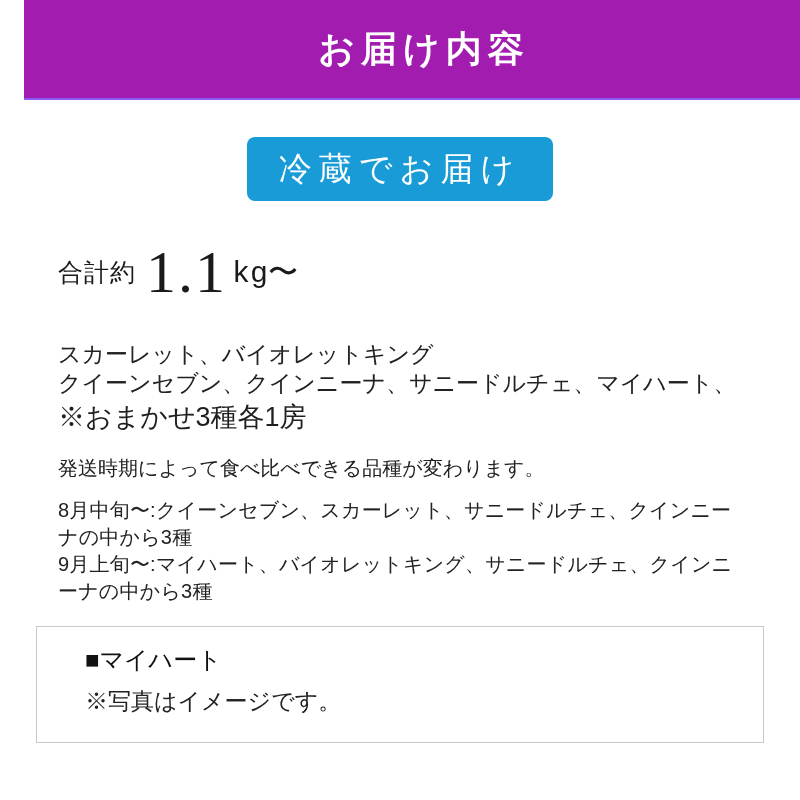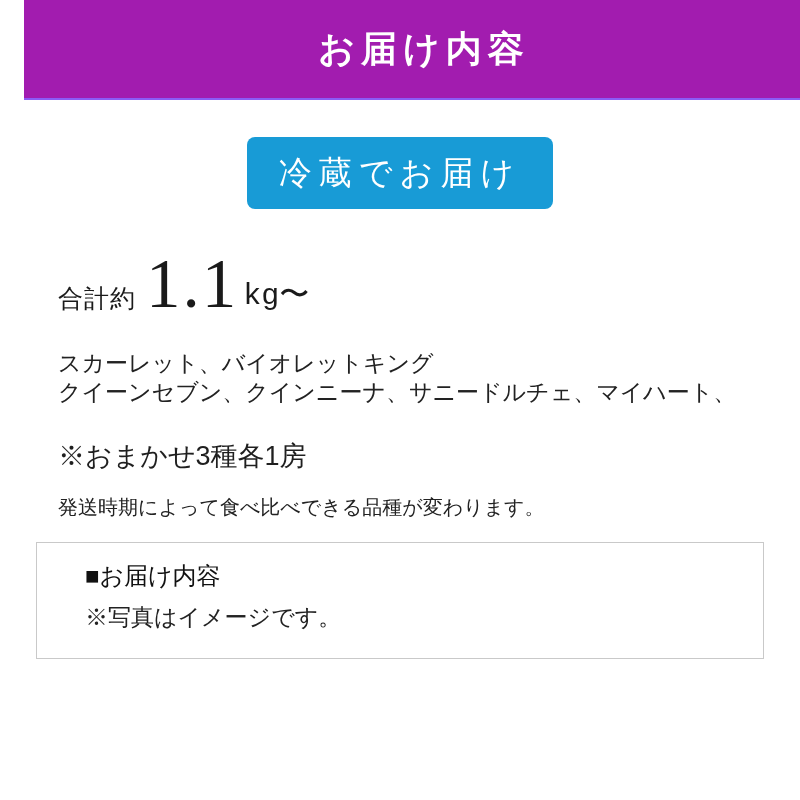--- a/index.html
+++ b/index.html
@@ -30,21 +30,21 @@
   .banner h1 {
     margin: 0;
     color: #ffffff;
     font-size: 36px;
     font-weight: 700;
     letter-spacing: 6px;
   }
   
   .badge {
     width: 306px;
-    height: 72px;
+    height: 64px;
     margin: 37px auto 0;
     background: #189bd6;
     border-radius: 8px;
     display: flex;
     align-items: center;
     justify-content: center;
   }
   .badge span {
     color: #ffffff;
     font-size: 33px;
@@ -64,52 +64,52 @@
     margin: 0;
     font-size: 42px;
     font-weight: 700;
     line-height: 1.2;
     color: #1a1a1a;
     letter-spacing: 1px;
   }
   .product-title .line { display: block; }
   .weight {
     display: flex;
-    align-items: flex-end;
-    margin-bottom: 12px;
+    align-items: center;
+    margin-bottom: 19px;
     white-space: nowrap;
   }
   .w-prefix {
     font-size: 25px;
     color: #1a1a1a;
     margin-right: 10px;
     letter-spacing: 1px;
   }
   .w-value {
     font-family: "Liberation Serif", "DejaVu Serif", serif;
-    font-size: 69px;
+    font-size: 60px;
     line-height: 0.9;
     color: #1a1a1a;
     letter-spacing: 2px;
   }
   .w-unit {
     font-family: Liberation Mono, monospace;
     font-size: 30px;
     color: #1a1a1a;
     margin-left: 5px;
   }
   .varieties {
     margin: 22px 0 0;
     font-size: 23px;
     line-height: 1.26;
     color: #222222;
   }
   .varieties span { display: block; }
   .omakase {
-    margin: 31px 0 0;
+    margin: 1px 0 0;
     font-size: 27px;
     color: #1f1f1f;
   }
   .ship-intro {
     margin: 20px 0 0;
     font-size: 20px;
     color: #222222;
   }
   .schedule {
     margin: 15px 0 0;
@@ -165,22 +165,26 @@
 
     <p class="varieties">
       <span>スカーレット、バイオレットキング</span>
       <span>クイーンセブン、クインニーナ、サニードルチェ、マイハート、</span>
     </p>
 
     <p class="omakase">※おまかせ3種各1房</p>
 
     <p class="ship-intro">発送時期によって食べ比べできる品種が変わります。</p>
 
+    <p class="schedule">
+      <span>8月中旬〜:クイーンセブン、スカーレット、サニードルチェ、クインニーナの中から3種</span>
+      <span>9月上旬〜:マイハート、バイオレットキング、サニードルチェ、クインニーナの中から3種</span>
+    </p>
 
   </main>
 
   <section class="notice">
-    <p class="notice-head">■お届け内容</p>
+    <p class="notice-head">■マイハート</p>
     <p class="notice-item">※写真はイメージです。</p>
 
   </section>
 
 </div>
 
 </body></html>

